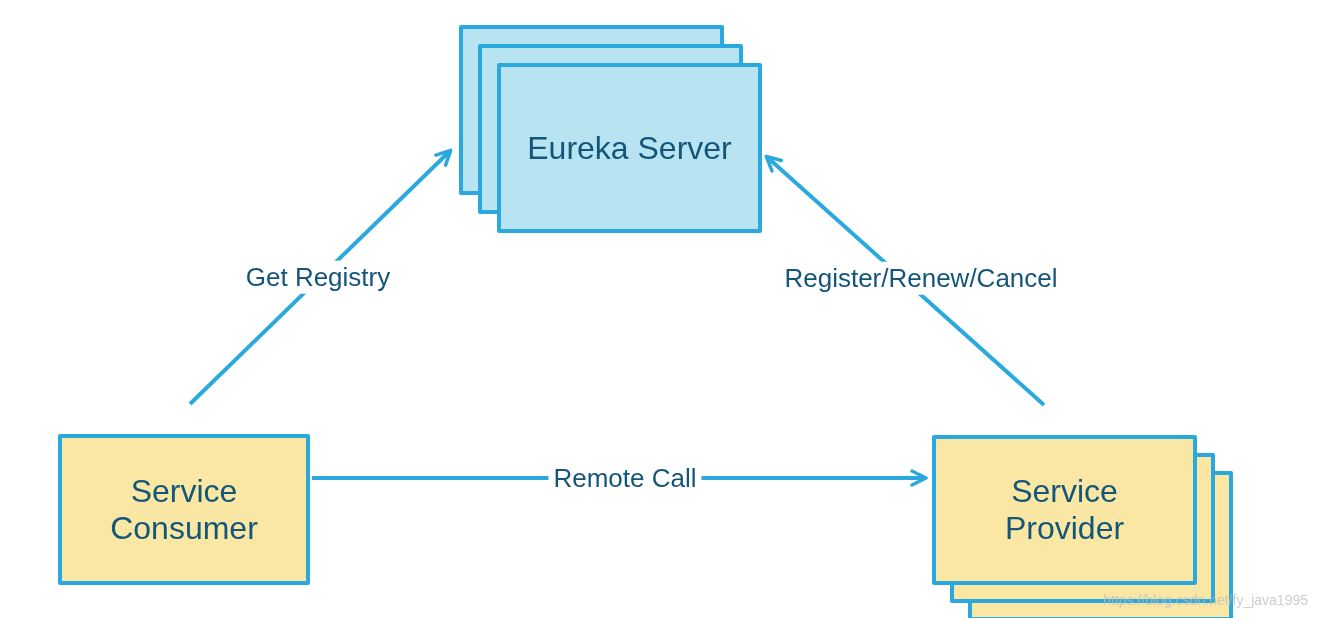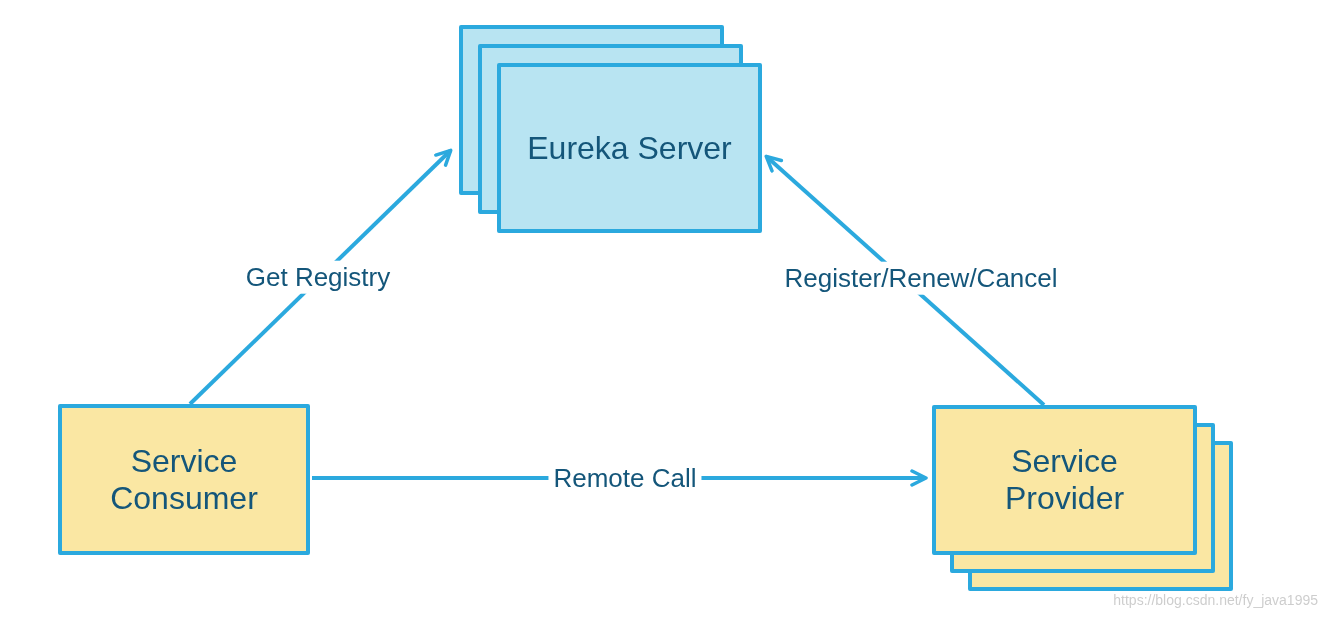--- a/index.html
+++ b/index.html
@@ -36,21 +36,21 @@
     position: absolute;
     border: 4px solid var(--line, #2ba9de);
     border-radius: 2px;
     box-sizing: border-box;
     z-index: 2;
     display: flex;
     align-items: center;
     justify-content: center;
   }
   .card.blue   { background: var(--blue-fill, #b8e4f2); }
-  .card.yellow { background: var(--yellow-fill, #fae7a3); }
+  .card.yellow { background: var(--yellow-fill, #fae7a3); margin-top: 30px; }
 
   
   .eureka-back   { left: 459px; top: 25px; width: 265px; height: 170px; }
   .eureka-middle { left: 478px; top: 44px; width: 265px; height: 170px; }
   .eureka-front  { left: 497px; top: 63px; width: 265px; height: 170px; }
 
   
   .consumer { left: 58px; top: 404px; width: 252px; height: 151px; }
 
   
@@ -75,21 +75,21 @@
     padding: 2px 8px;
     white-space: nowrap;
     z-index: 3;
   }
   .label-get-registry { left: 318px; top: 277px; text-align: right; }
   .label-register     { left: 921px; top: 278px; }
   .label-remote-call  { left: 625px; top: 478px; padding: 0 5px; }
 
   .watermark {
     position: absolute;
-    right: 4px;
+    right: 14px;
     top: 592px;
     font-size: 14px;
     color: var(--watermark, rgba(175,175,175,0.8));
     opacity: 0.75;
     z-index: 5;
     white-space: nowrap;
   }
 </style>
 </head>
 <body>

